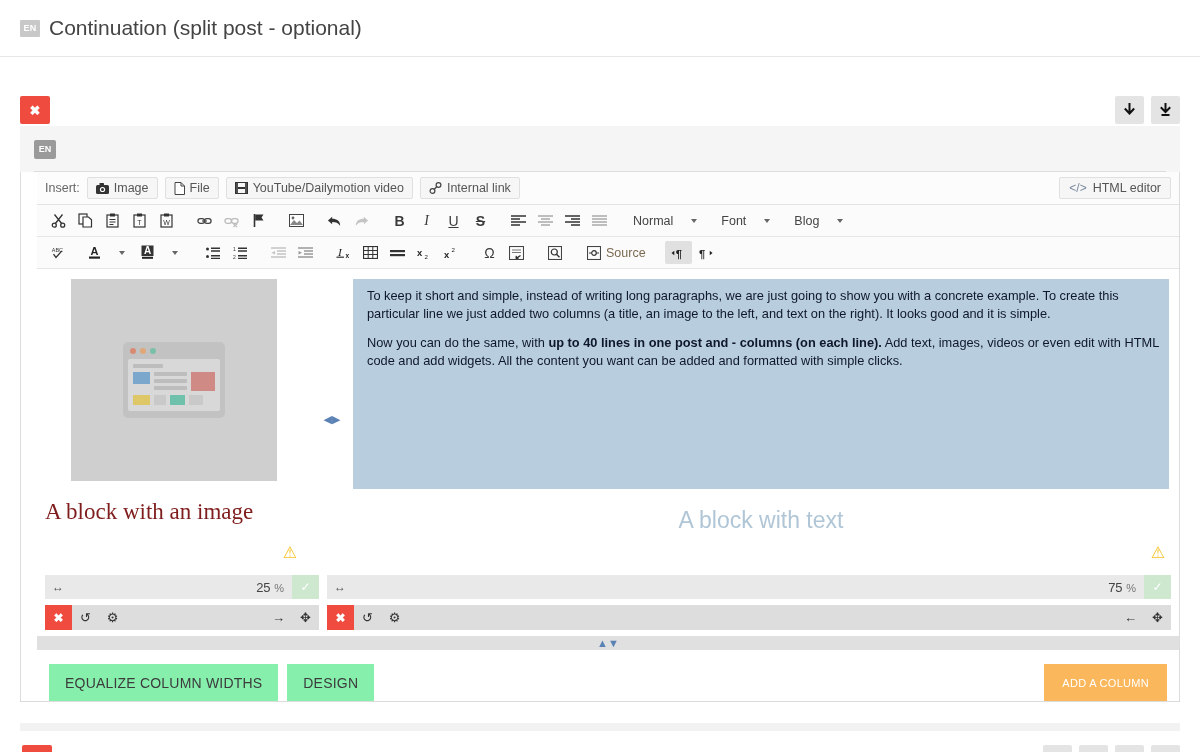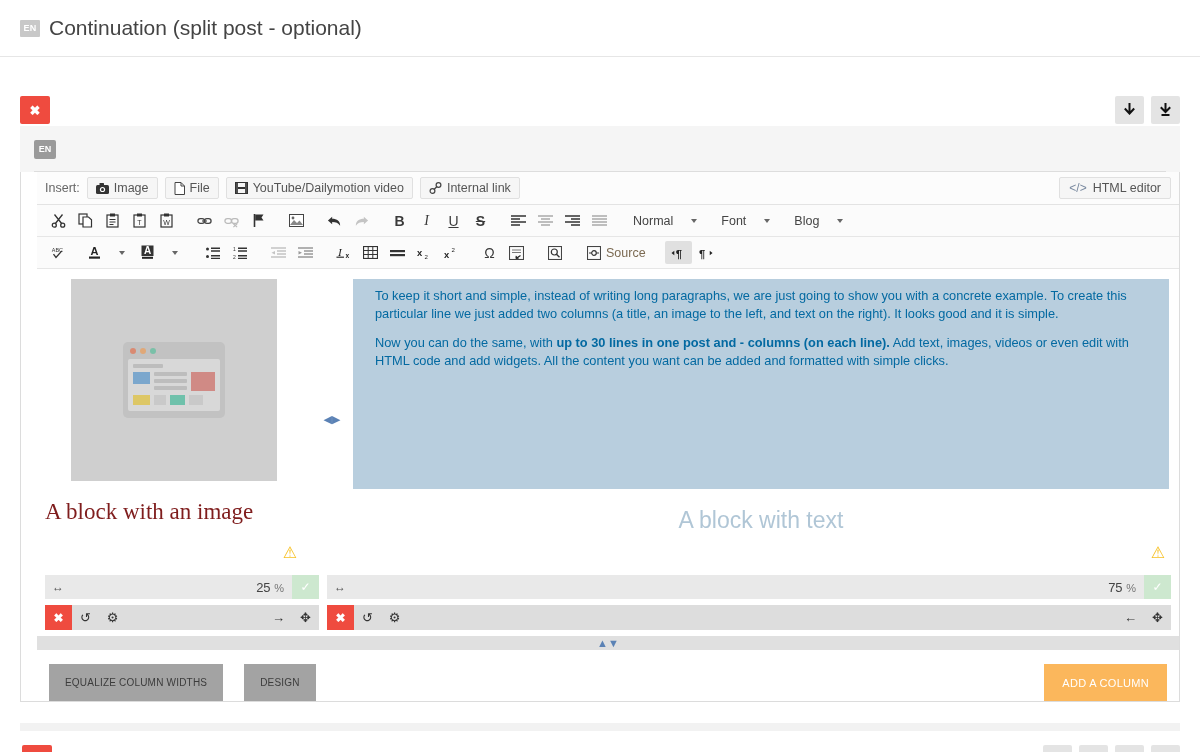--- a/index.html
+++ b/index.html
@@ -140,21 +140,21 @@
   .mock-r2{display:flex;gap:4px;}
   .blk-title{
     font-size:23px;color:#7f1d1d;margin:18px 0 0 0;font-weight:normal;line-height:1.1;font-family:Liberation Serif, serif;
   }
   .warn{
     position:absolute;right:14px;bottom:8px;color:#f7c024;font-size:16px;line-height:1;
   }
   .text-block{
     background:#b8cede;padding:8px 10px 10px 10px;box-sizing:border-box;height:210px;
   }
-  .text-block p{margin:0 0 11px 12px;font-size:12.8px;color:#0369a1;line-height:1.42;}
+  .text-block p{margin:0 0 11px 4px;font-size:12.8px;color:#0f172a;line-height:1.42;}
   .text-block p:last-child{margin-bottom:0;}
   .blk-title-blue{font-size:23px;color:#b0c6d6;font-weight:normal;text-align:center;margin:18px 0 0 0;}
 
   
   .col-foot{display:flex;align-items:center;gap:0;}
   .widthbar{
     display:flex;align-items:center;height:24px;background:#e9e9e9;flex:1;
     position:relative;
   }
   .wb-ico{padding:0 7px;color:#555;font-size:12px;}
@@ -169,22 +169,22 @@
   .vsplit{
     height:14px;background:#e0e0e0;margin-top:6px;position:relative;
   }
   .vsplit span{
     position:absolute;left:50%;top:50%;transform:translate(-50%,-50%);
     font-size:11px;color:#5b82b5;cursor:ns-resize;
   }
 
   .bottom-row{display:flex;align-items:center;margin-top:14px;padding:0 12px;}
   .flat-btn{
-    background:#a3a3a3;border:none;color:#3c3c3c;font-size:10px;
-    padding:0 16px;height:37px;margin-right:21px;cursor:pointer;letter-spacing:.2px;
+    background:#86efac;border:none;color:#3c3c3c;font-size:14px;
+    padding:0 16px;height:37px;margin-right:9px;cursor:pointer;letter-spacing:.2px;
   }
   .add-col-btn{
     margin-left:auto;background:#fbb75c;border:none;color:#fff;font-size:11px;
     padding:0 18px;height:37px;cursor:pointer;letter-spacing:.3px;
   }
 
   
   .next-strip{
     position:absolute;left:20px;top:723px;width:1160px;height:8px;background:#f2f2f2;
   }
@@ -592,21 +592,21 @@
           <div class="warn">⚠</div>
         </div>
 
         <div class="col-gutter">
           <div class="resize-h">◀▶</div>
         </div>
 
         <div class="col-right">
           <div class="text-block">
             <p><span>To keep it short and simple, instead of writing long paragraphs, we are just going to show you with a concrete example. To create this particular line we just added two columns (a title, an image to the left, and text on the right). It looks good and it is simple.</span></p>
-            <p><span>Now you can do the same, with </span><b>up to 30 lines in one post and - columns (on each line).</b><span> Add text, images, videos or even edit with HTML code and add widgets. All the content you want can be added and formatted with simple clicks.</span></p>
+            <p><span>Now you can do the same, with </span><b>up to 40 lines in one post and - columns (on each line).</b><span> Add text, images, videos or even edit with HTML code and add widgets. All the content you want can be added and formatted with simple clicks.</span></p>
           </div>
           <div class="blk-title-blue">A block with text</div>
           <div class="warn">⚠</div>
         </div>
       </div>
 
       <div style="display:flex;padding:6px 8px 0 8px;gap:8px;">
 
         <div style="width:274px;">
           <div class="col-foot">

